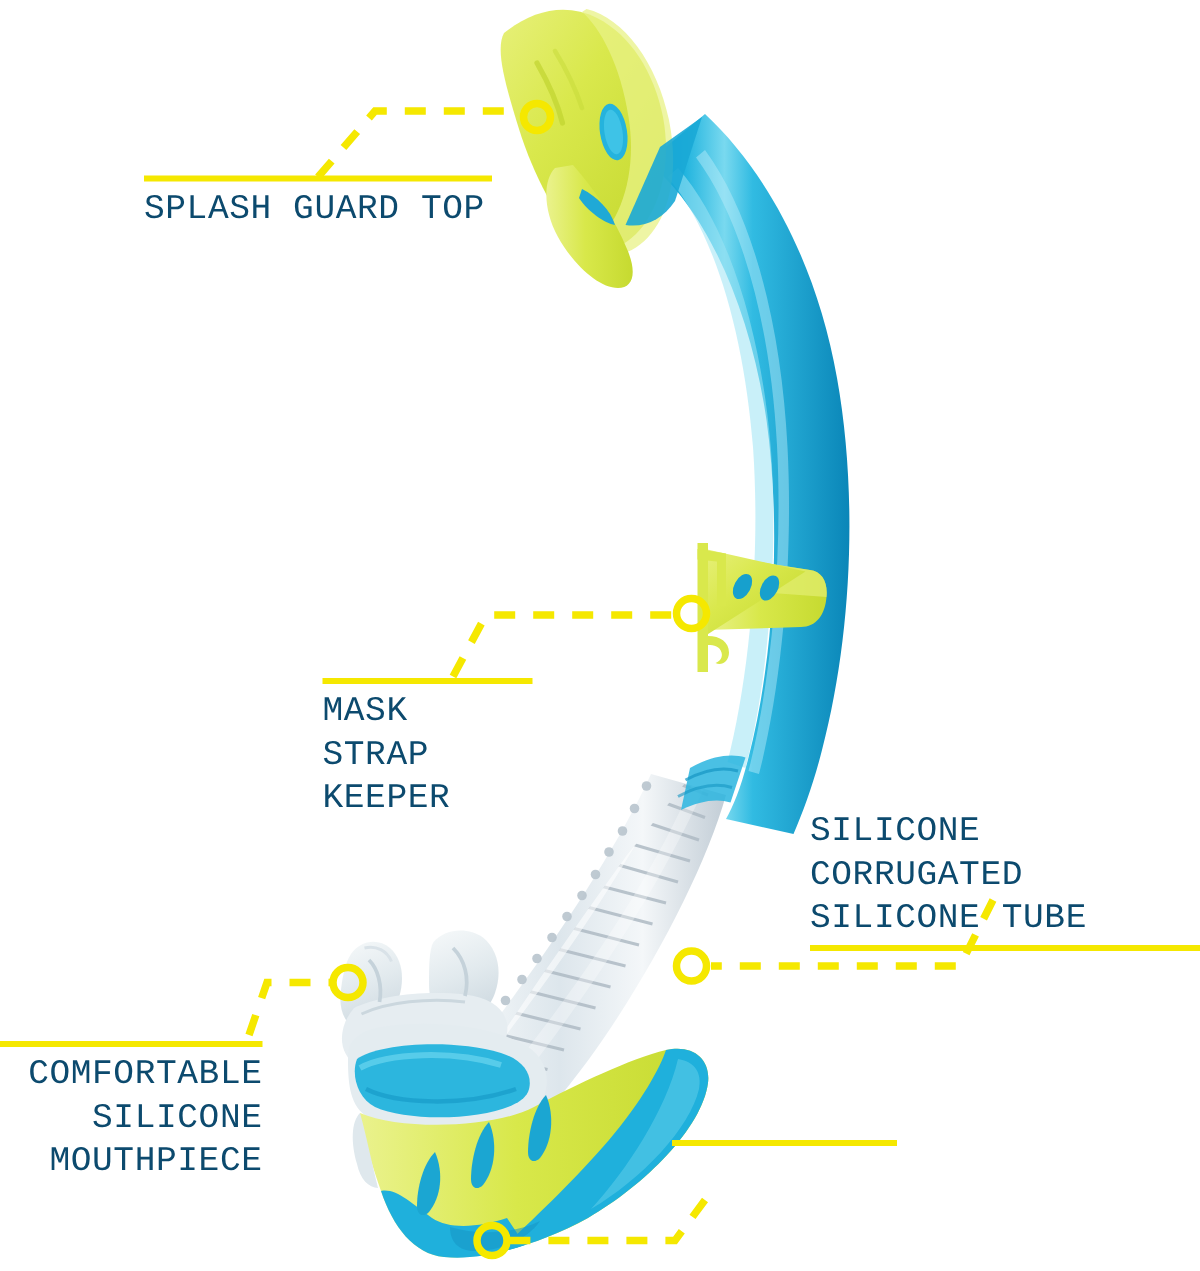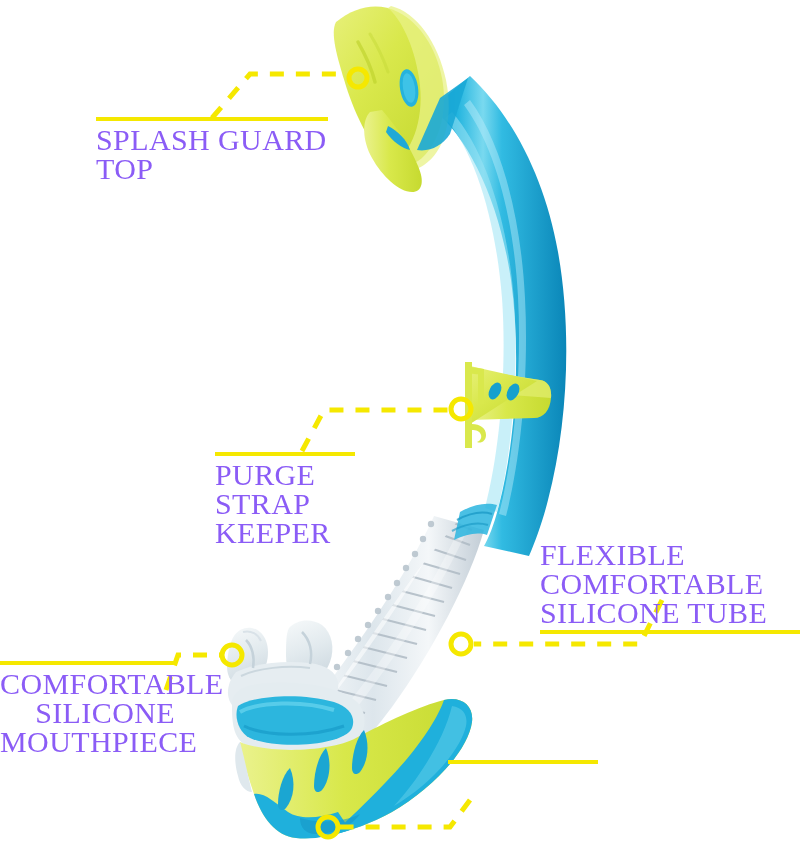--- a/index.html
+++ b/index.html
@@ -12,38 +12,38 @@
   }
   #stage { position:absolute; inset:0; width:800px; height:847px; }
   #artwork { position:absolute; left:0; top:0; width:800px; height:847px; }
 
   .callout { position:absolute; }
   .callout .rule {
     height:4px; background:#f5e800; display:block;
   }
   .callout .txt {
     display:block;
-    color:#8b5cf6;
-    font-family:Liberation Serif, serif;
-    font-size:30px;
+    color:#0c4a6e;
+    font-family:Liberation Mono, monospace;
+    font-size:23px;
     line-height:29px;
     letter-spacing:0.4px;
     white-space:pre-line;
     font-weight:400;
   }
   .callout.above .rule { margin-bottom:4px; }
   .callout.below .rule { margin-top:3px; }
   .callout.ralign .txt { text-align:right; }
   .callout.lalign .txt { text-align:left; }
 
   
   #co-splash   { left:96px;  top:117px; width:232px; }
   #co-strap    { left:215px; top:452px; width:140px; }
   #co-flex     { left:540px; top:540px; width:260px; }
-  #co-mouth    { left:0px;   top:661px; width:175px; }
+  #co-mouth    { left:0px;   top:694px; width:175px; }
   #co-purge    { left:448px; top:757px; width:150px; }
 
   #leaders { position:absolute; left:0; top:0; width:800px; height:847px; pointer-events:none; }
 </style>
 </head>
 <body>
 
 <div id="stage">
 
   <svg id="artwork" viewBox="0 0 800 847">
@@ -309,26 +309,26 @@
     </g>
   </svg>
 
   <div class="callout above lalign" id="co-splash">
     <span class="rule"></span>
     <span class="txt">SPLASH GUARD TOP</span>
   </div>
 
   <div class="callout above lalign" id="co-strap">
     <span class="rule"></span>
-    <span class="txt">PURGE STRAP
+    <span class="txt">MASK STRAP
 KEEPER</span>
   </div>
 
   <div class="callout below lalign" id="co-flex">
-    <span class="txt">FLEXIBLE COMFORTABLE
+    <span class="txt">SILICONE CORRUGATED
 SILICONE TUBE</span>
     <span class="rule"></span>
   </div>
 
   <div class="callout above ralign" id="co-mouth">
     <span class="rule"></span>
     <span class="txt">COMFORTABLE
 SILICONE
 MOUTHPIECE</span>
   </div>

